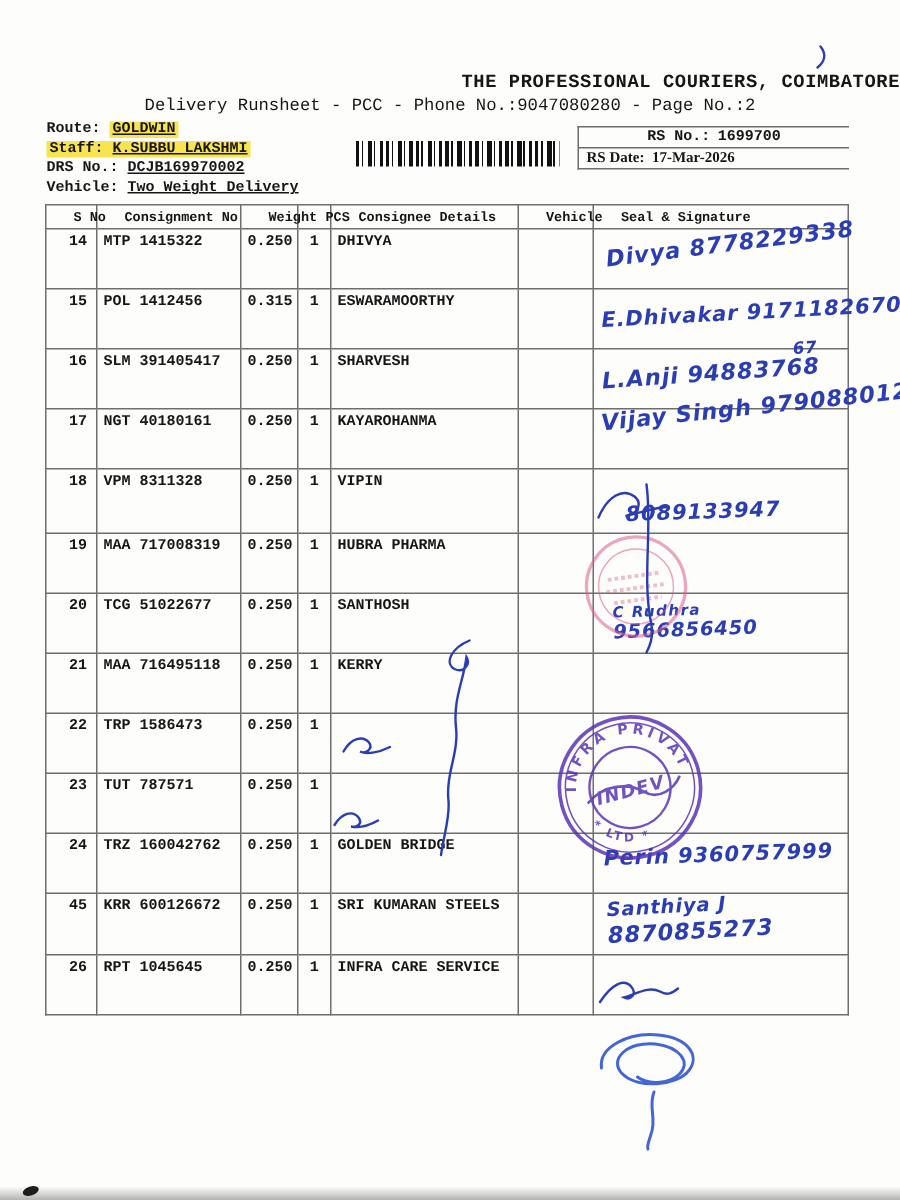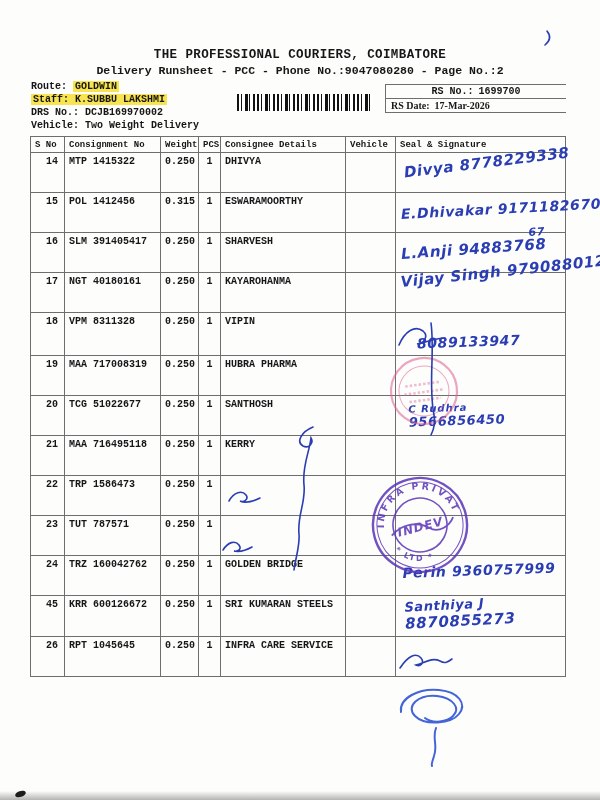--- a/index.html
+++ b/index.html
@@ -1,44 +1,44 @@
 <!DOCTYPE html>
 <html><head>
 <meta charset="utf-8">
 <style>
   html,body{margin:0;padding:0;background:#9a9a9a;}
   .page{position:relative;width:600px;height:800px;background:#fdfdfc;margin:0 auto;overflow:hidden;
         font-family:"Liberation Mono","DejaVu Sans Mono",monospace;color:#161616;}
 
   
-  .doc-title{position:absolute;top:48px;left:0;width:100%;text-align:center;
+  .doc-title{position:absolute;top:48px;left:0;width:100%;text-align:right;
              font-size:12.5px;font-weight:bold;letter-spacing:.4px;}
   .doc-subtitle{position:absolute;top:64px;left:0;width:100%;text-align:center;
-                font-size:11.5px;font-weight:bold;}
+                font-size:11.5px;font-weight:normal;}
 
   
   .info{position:absolute;top:80px;left:31px;font-size:10px;font-weight:bold;line-height:13px;}
-  .info .val{margin-left:6px;}
+  .info .val{margin-left:6px;text-decoration:underline;}
   .hl{background:#f8e351;padding:0 2px;}
 
   .barcode{position:absolute;top:94px;left:237px;width:136px;height:17px;
     background:repeating-linear-gradient(90deg,#111 0 2px,#fff 2px 4px,#111 4px 5px,#fff 5px 8px,
       #111 8px 11px,#fff 11px 12px,#111 12px 13px,#fff 13px 16px,#111 16px 18px,#fff 18px 20px);}
 
   .rsbox{position:absolute;top:84px;left:385px;width:180px;border:1px solid #6e6e6e;border-right:none;
          font-size:10px;font-weight:bold;}
   .rsbox .r1{border-bottom:1px solid #6e6e6e;padding:1px 5px;text-align:center;}
   .rsbox .r2{padding:1px 5px;font-family:Liberation Serif, serif;}
   .rsbox .val{margin-left:5px;}
 
   
   .table-wrap{position:absolute;top:136px;left:30px;}
   table{border-collapse:collapse;table-layout:fixed;width:535px;}
   th,td{border:1px solid #6e6e6e;box-sizing:border-box;overflow:visible;}
-  th{font-size:9px;font-weight:bold;text-align:left;padding:2px 4px;height:16px;white-space:nowrap;}
+  th{font-size:9px;font-weight:bold;text-align:left;padding:2px 18px;height:16px;white-space:nowrap;}
   td{font-size:10px;font-weight:bold;vertical-align:top;padding:3px 4px;height:40px;white-space:nowrap;}
   td.c0{padding-left:15px;}
   td.c3{text-align:center;padding-left:1px;padding-right:1px;}
   td.seal{position:relative;}
 
   
   .hw{color:#2a3db3;font-family:"DejaVu Sans",sans-serif;font-style:italic;font-weight:600;
       letter-spacing:.6px;line-height:1.15;white-space:nowrap;}
   .sig{transform-origin:left top;}
   .row-14 .sig{transform:rotate(-7deg);font-size:15px;padding:9px 0 0 2px;}

